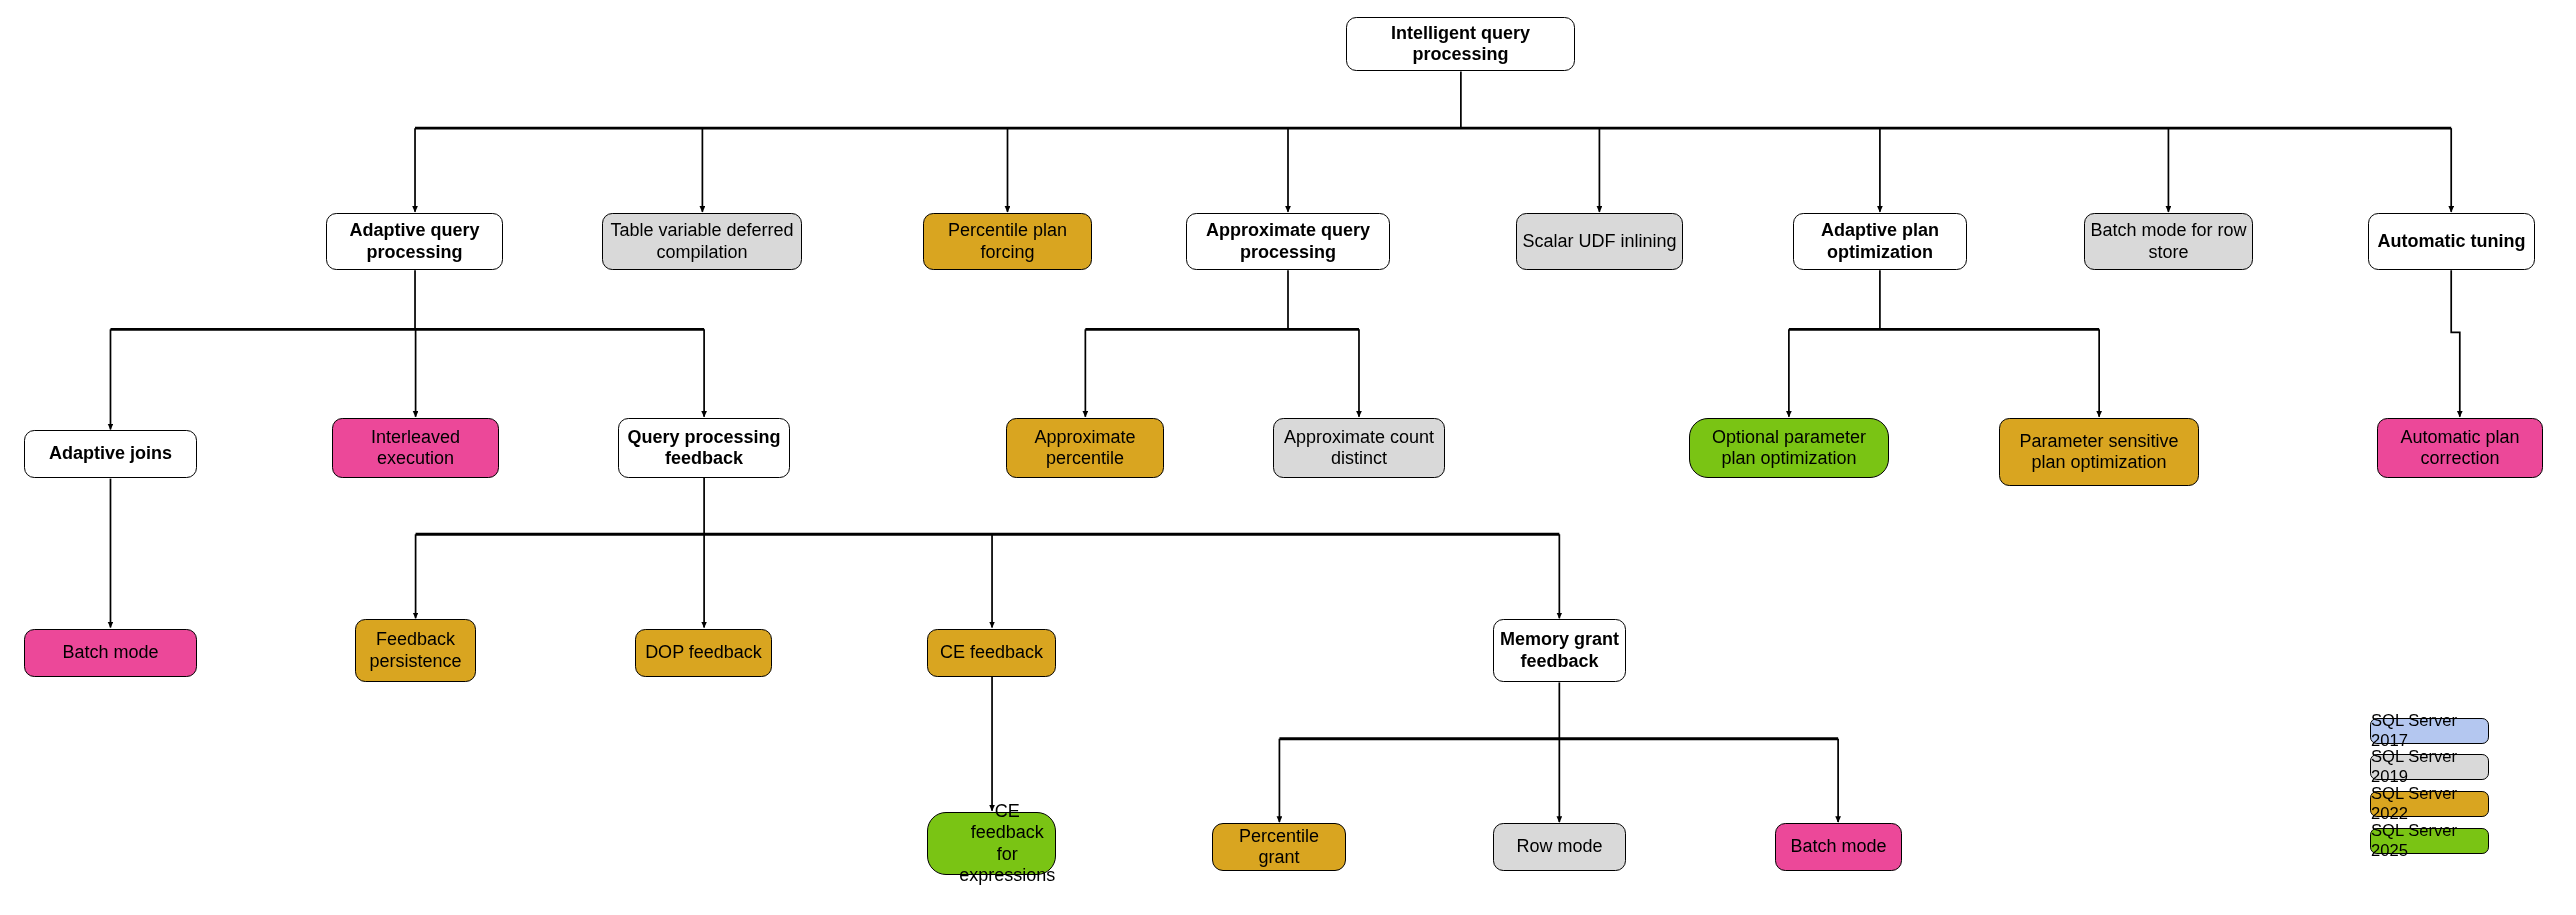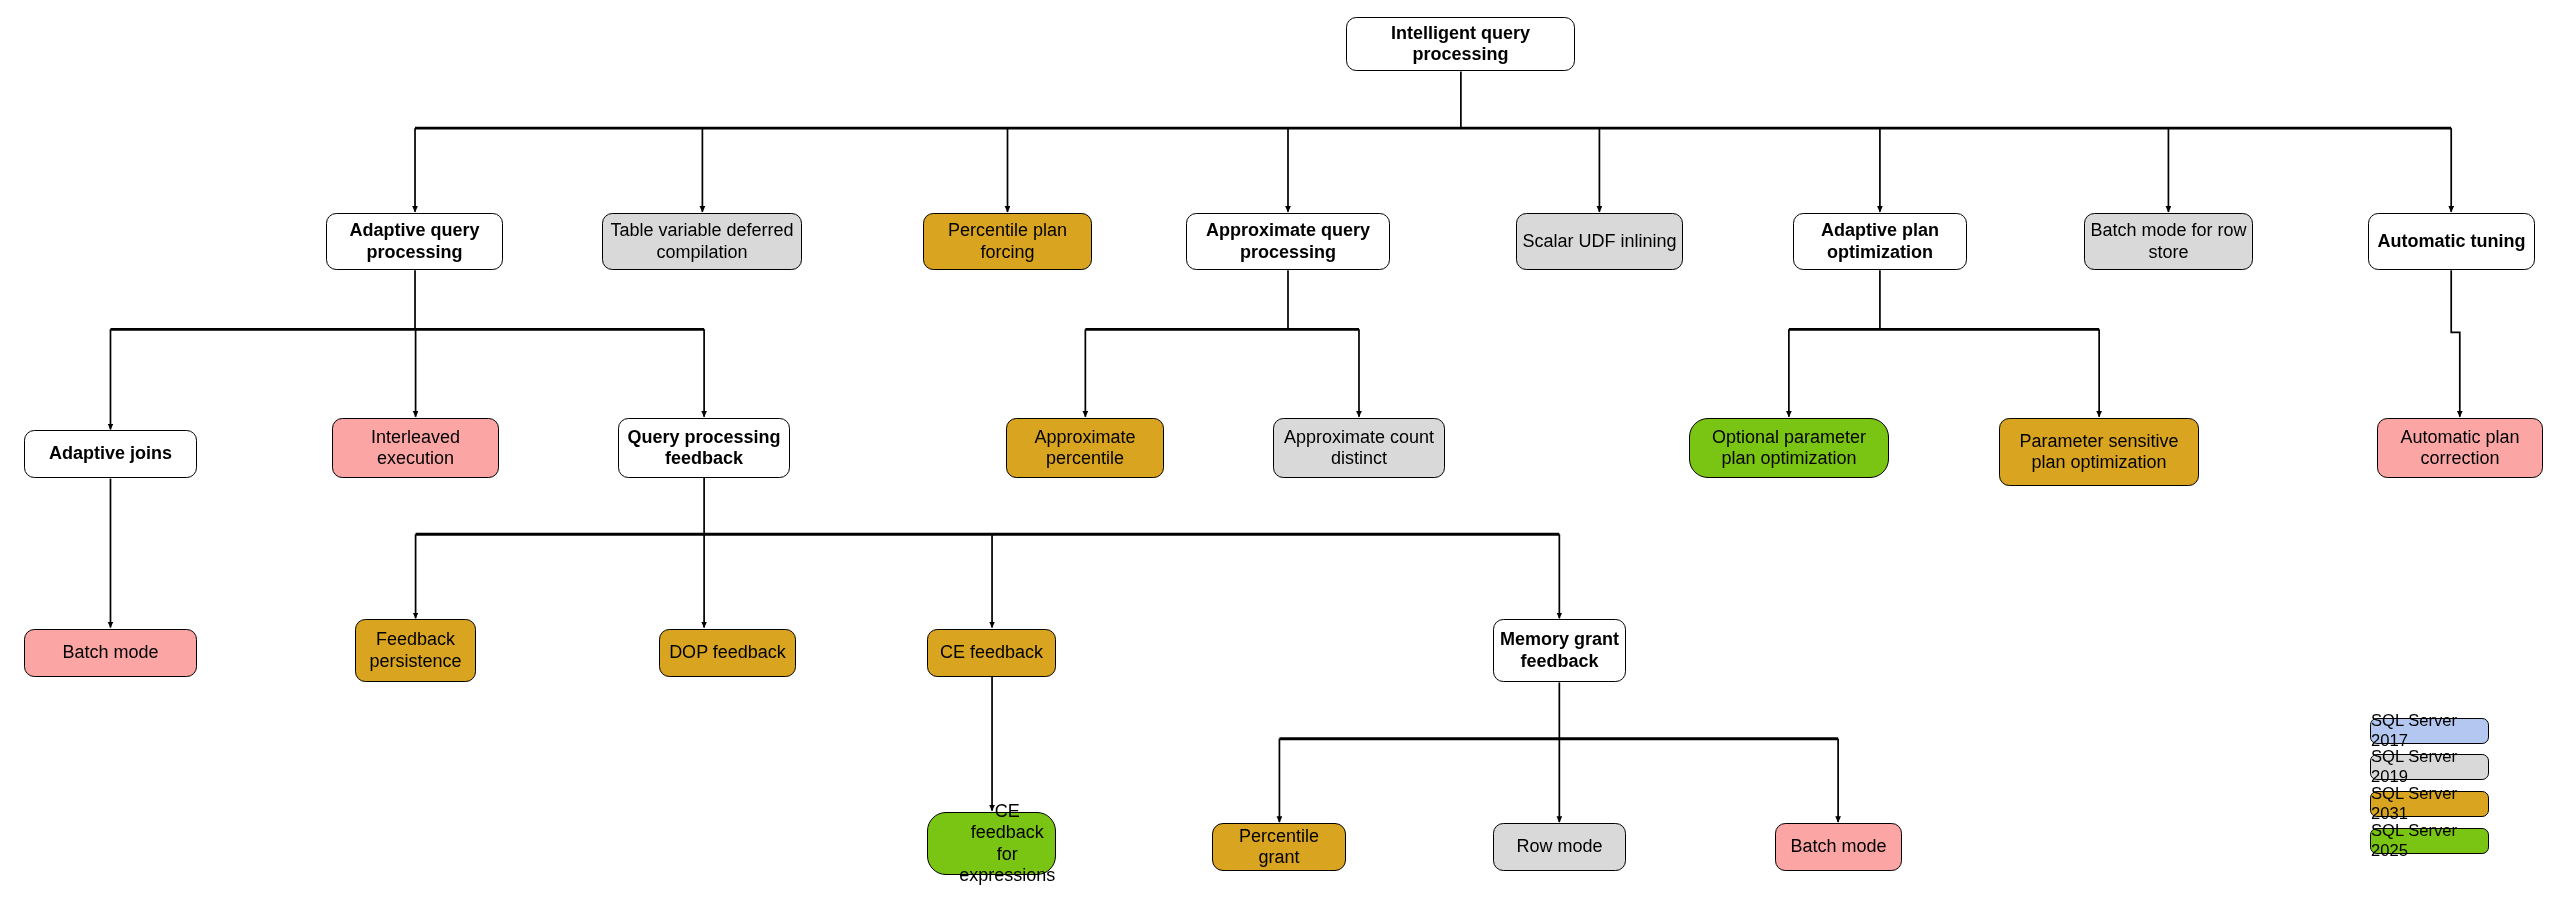--- a/index.html
+++ b/index.html
@@ -36,21 +36,21 @@
     color: #000000;
     padding: 1.1px 4.6px;
     background: #ffffff;
     font-size: 18px;
   }
   .node.bold { font-weight: bold; }
   .fill-white { background: #ffffff; }
   .fill-gray  { background: #d9d9d9; }
   .fill-amber { background: #d9a520; }
   .fill-green { background: #7ac414; border-radius: 19px; }
-  .fill-blue  { background: #fca5a5; }
+  .fill-blue  { background: #ec4899; }
   .legend-item {
     position: absolute;
     box-sizing: border-box;
     border: 1.7px solid #000000;
     border-radius: 6.9px;
     display: flex;
     align-items: center;
     justify-content: center;
     font-size: 16.6px;
     color: #000000;
@@ -124,30 +124,30 @@
       <div class="node fill-white bold" style="left: 24px; top: 430px; width: 173px; height: 48px;">Adaptive joins</div>
       <div class="node fill-blue" style="left: 332px; top: 418px; width: 167px; height: 60px;">Interleaved execution</div>
       <div class="node fill-white bold" style="left: 618px; top: 418px; width: 172px; height: 60px;">Query processing feedback</div>
       <div class="node fill-amber" style="left: 1006px; top: 418px; width: 158px; height: 60px;">Approximate percentile</div>
       <div class="node fill-gray" style="left: 1273px; top: 418px; width: 172px; height: 60px;">Approximate count distinct</div>
       <div class="node fill-green" style="left: 1689px; top: 418px; width: 200px; height: 60px;">Optional parameter plan optimization</div>
       <div class="node fill-amber" style="left: 1999px; top: 418px; width: 200px; height: 68px;">Parameter sensitive plan optimization</div>
       <div class="node fill-blue" style="left: 2377px; top: 418px; width: 166px; height: 60px;">Automatic plan correction</div>
       <div class="node fill-blue" style="left: 24px; top: 629px; width: 173px; height: 48px;">Batch mode</div>
       <div class="node fill-amber" style="left: 355px; top: 619px; width: 121px; height: 63px;">Feedback persistence</div>
-      <div class="node fill-amber" style="left: 635px; top: 629px; width: 137px; height: 48px; margin-left: 24px;">DOP feedback</div>
+      <div class="node fill-amber" style="left: 635px; top: 629px; width: 137px; height: 48px;">DOP feedback</div>
       <div class="node fill-amber" style="left: 927px; top: 629px; width: 129px; height: 48px;">CE feedback</div>
       <div class="node fill-white bold" style="left: 1493px; top: 619px; width: 133px; height: 63px;">Memory grant feedback</div>
       <div class="node fill-green" style="left: 927px; top: 812px; width: 129px; height: 63px; padding-left: 36px;">CE feedback for expressions</div>
       <div class="node fill-amber" style="left: 1212px; top: 823px; width: 134px; height: 48px; border-radius: 11px;">Percentile grant</div>
       <div class="node fill-gray" style="left: 1493px; top: 823px; width: 133px; height: 48px;">Row mode</div>
       <div class="node fill-blue" style="left: 1775px; top: 823px; width: 127px; height: 48px;">Batch mode</div>
     </div>
 
   <div id="legend">
       <div class="legend-item" style="top: 718px; background: rgb(180, 199, 240);">SQL Server 2017</div>
       <div class="legend-item" style="top: 754px; background: rgb(217, 217, 217);">SQL Server 2019</div>
-      <div class="legend-item" style="top: 791px; background: rgb(217, 165, 32);">SQL Server 2031</div>
+      <div class="legend-item" style="top: 791px; background: rgb(217, 165, 32);">SQL Server 2022</div>
       <div class="legend-item" style="top: 828px; background: rgb(122, 196, 20);">SQL Server 2025</div>
     </div>
 
 </div>
 
 
 </body></html>

